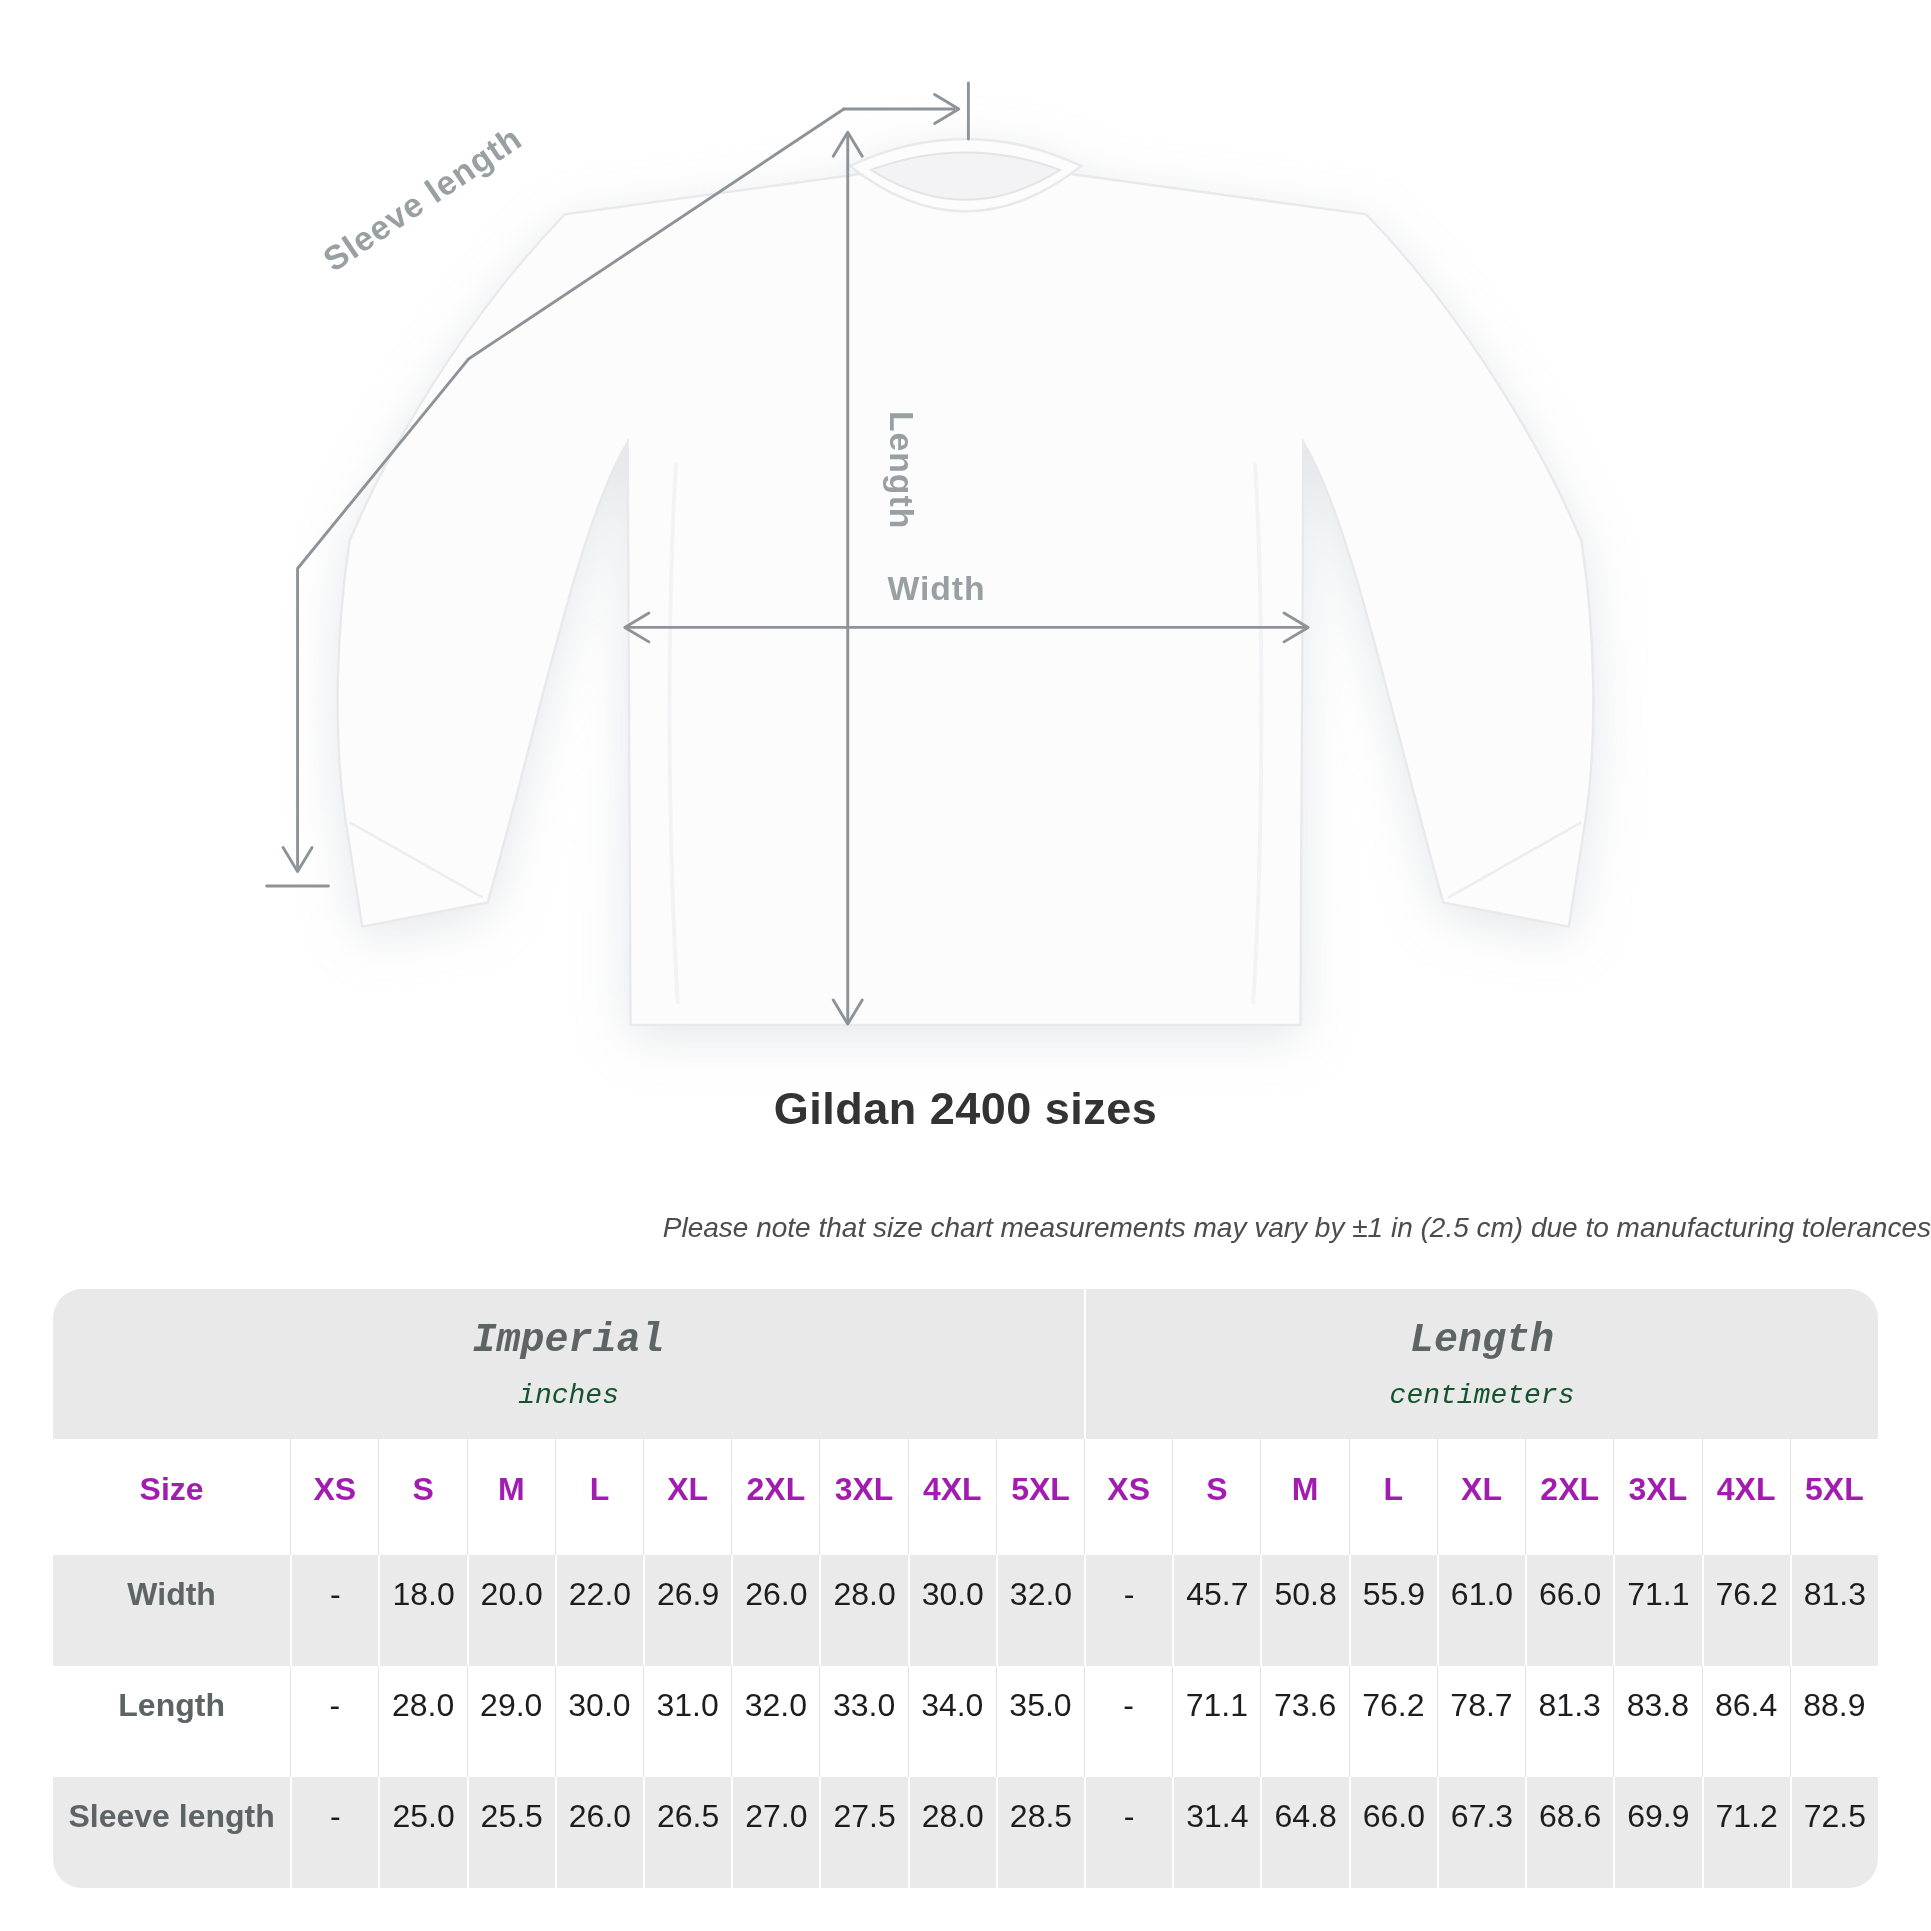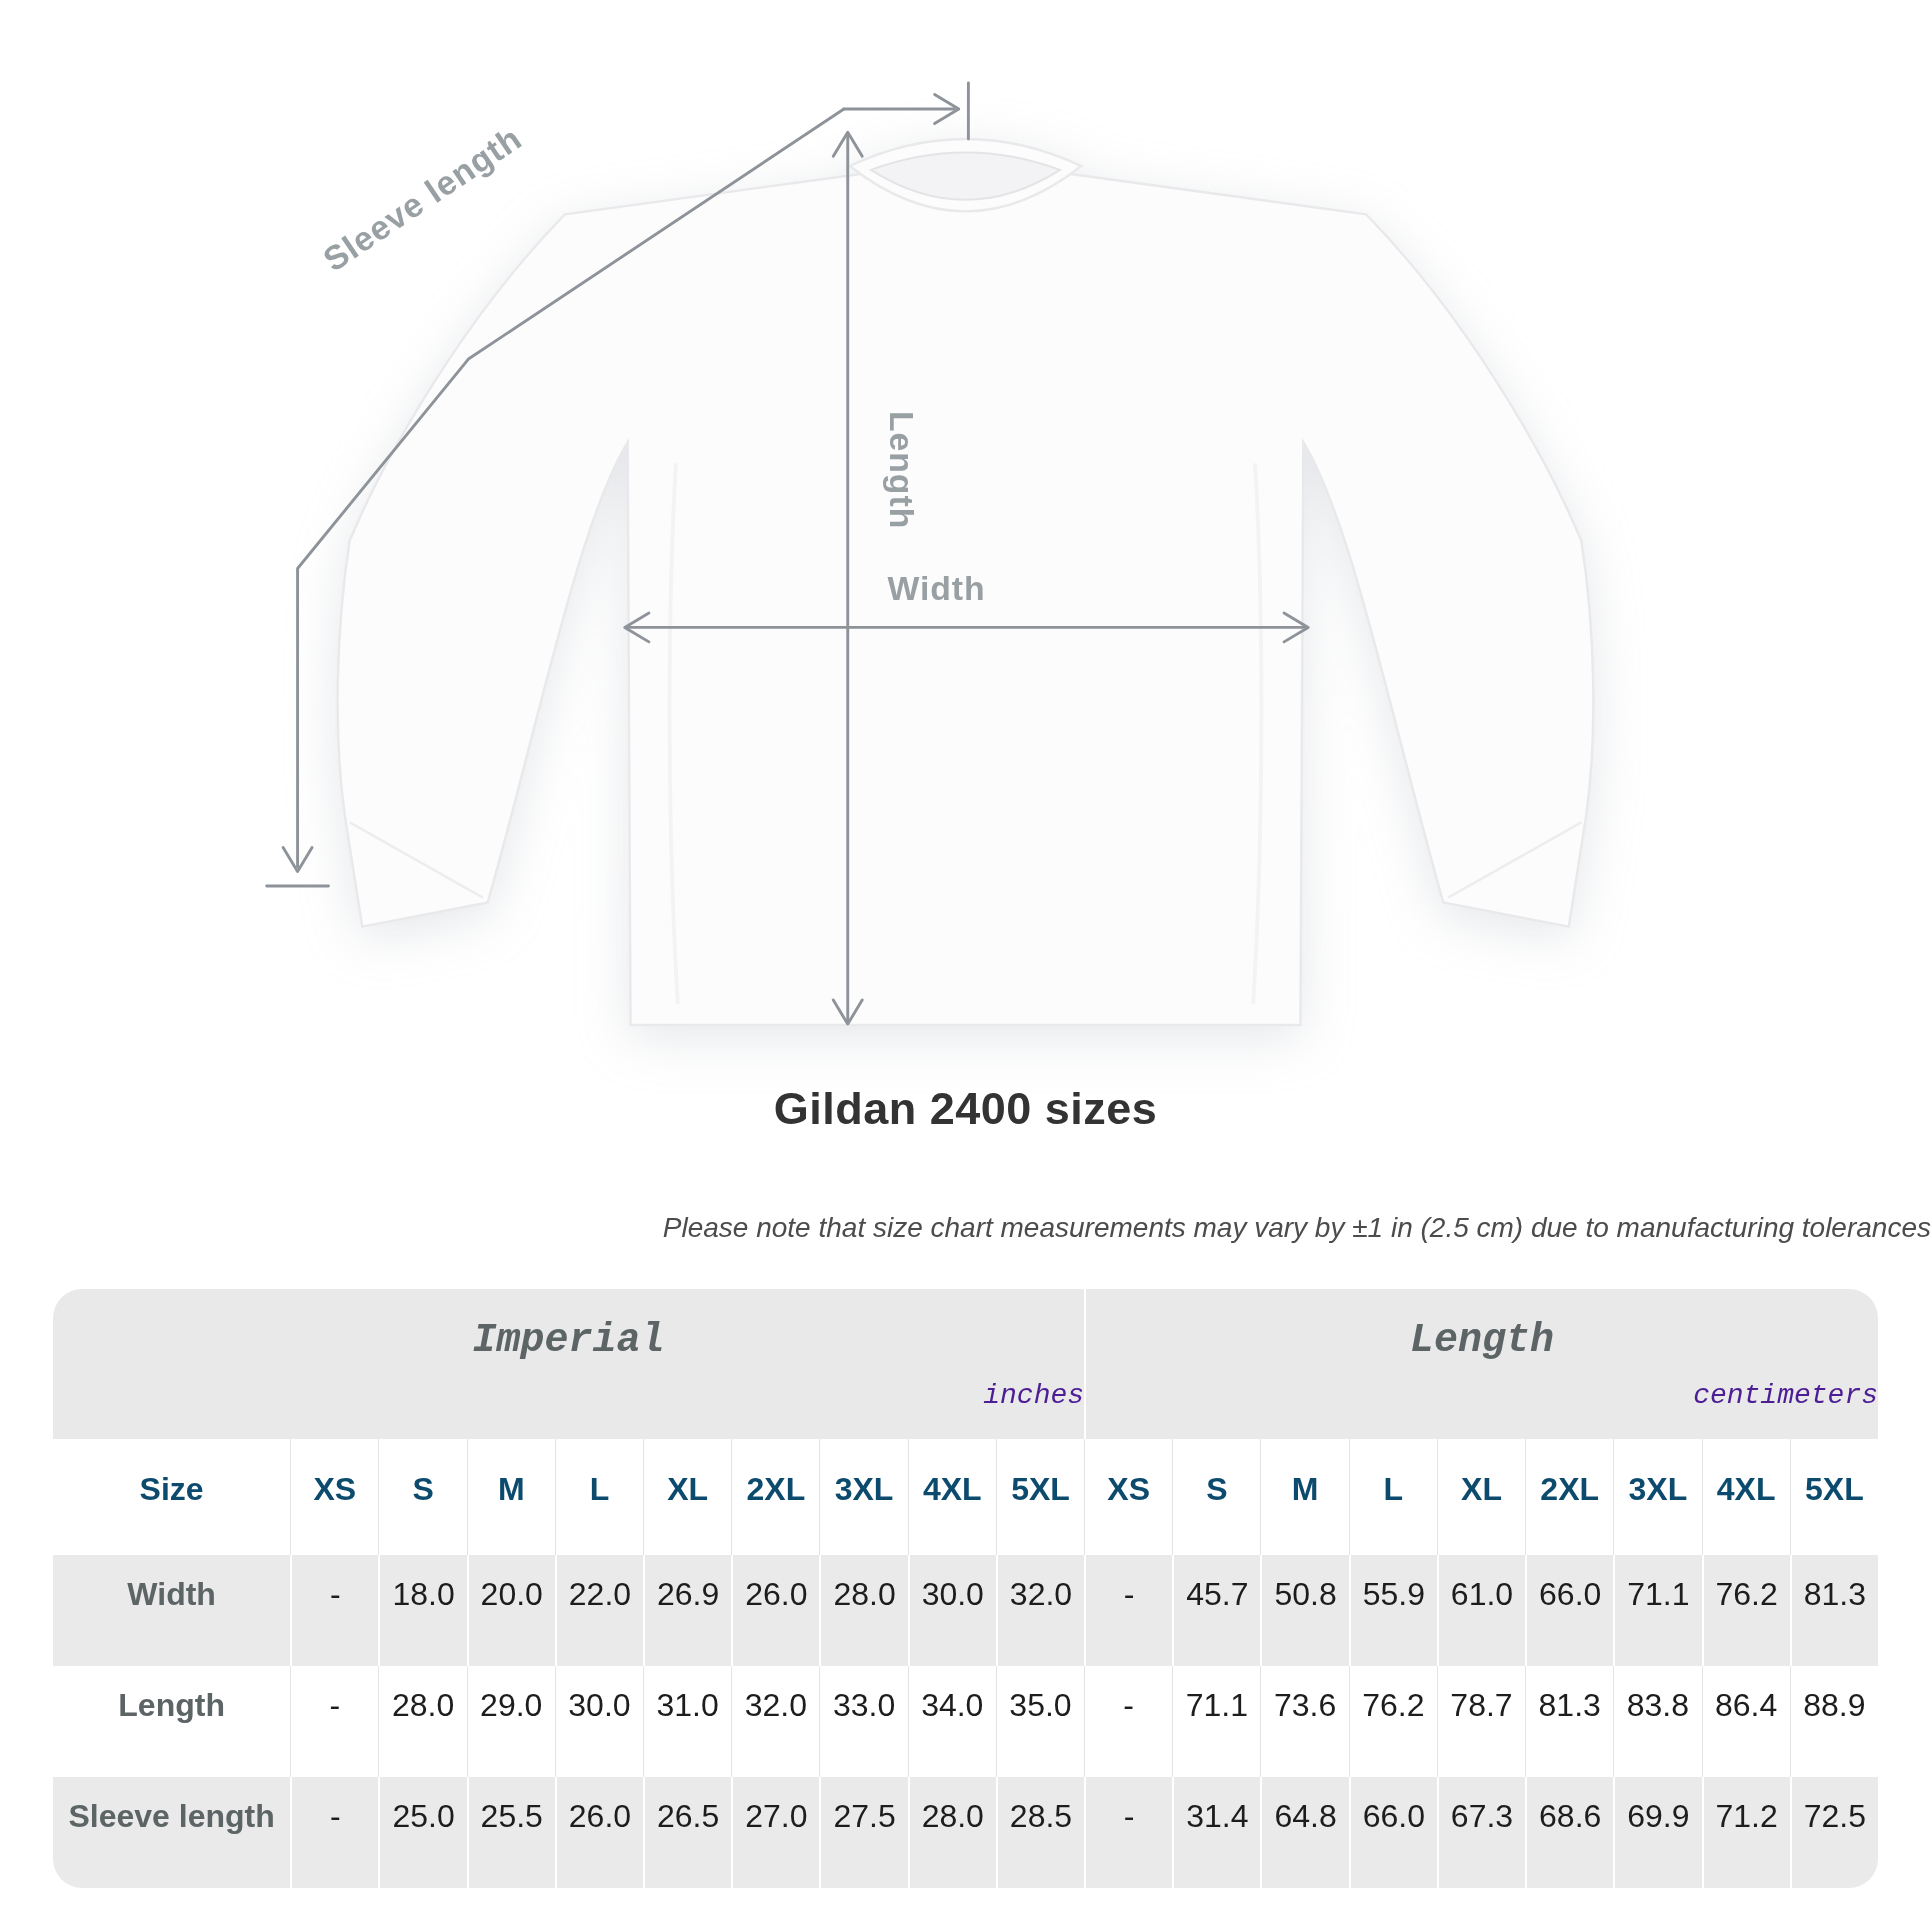--- a/index.html
+++ b/index.html
@@ -27,22 +27,22 @@
               overflow:hidden;background:#ffffff;}
   table{width:100%;border-collapse:separate;border-spacing:0;table-layout:fixed;}
   col.label-col{width:13%;}
   tr.group-row{height:150px;}
   tr.size-row{height:116px;}
   tr.data-row{height:111px;}
   td,th{margin:0;padding:0;text-align:center;vertical-align:middle;}
   .group-cell{background:#e9e9e9;vertical-align:middle;font-family:Liberation Mono, monospace;}
   .group-cell.metric{border-left:2.9px solid #ffffff;}
   .group-title{font-style:italic;font-weight:bold;font-size:40px;color:#5c6466;}
-  .group-sub{font-style:italic;font-size:28px;color:#4c1d95;margin-top:17px;text-align:right;}
-  tr.size-row th{background:#ffffff;font-weight:bold;font-size:32px;color:#0c4a6e;
+  .group-sub{font-style:italic;font-size:28px;color:#14532d;margin-top:17px;}
+  tr.size-row th{background:#ffffff;font-weight:bold;font-size:32px;color:#a21caf;
                  padding-bottom:16px;}
   tr.size-row th.size-cell{border-left:1.9px solid #e4e4e6;}
   tr.data-row th.row-label{font-weight:bold;font-size:32px;color:#5c6466;padding-bottom:33px;}
   tr.data-row td.value-cell{font-size:32px;color:#1d1d1f;padding-bottom:33px;}
   tr.data-row.shaded th,tr.data-row.shaded td{background:#eaeaea;}
   tr.data-row.shaded td.value-cell{border-left:2.9px solid #ffffff;}
   tr.data-row.plain th,tr.data-row.plain td{background:#ffffff;}
   tr.data-row.plain td.value-cell{border-left:1.9px solid #e4e4e6;}
 </style>
 </head>

